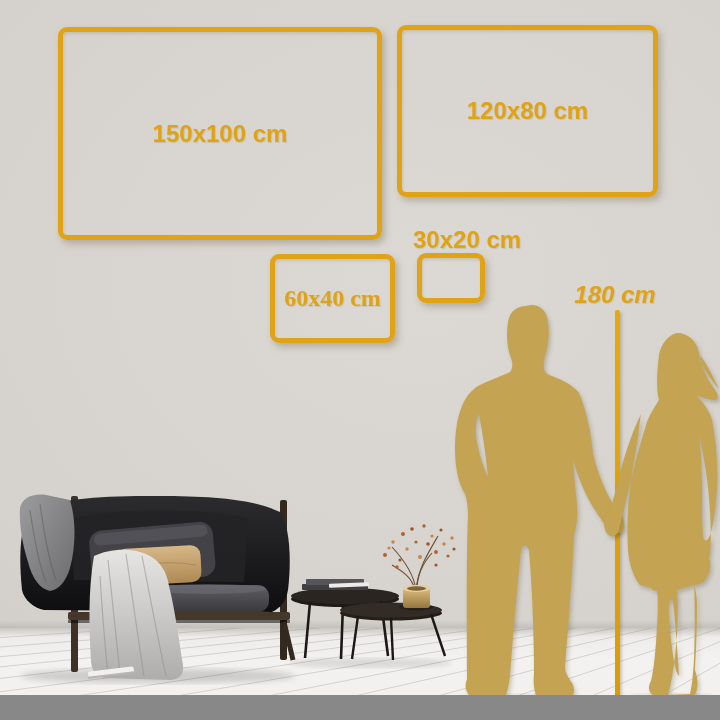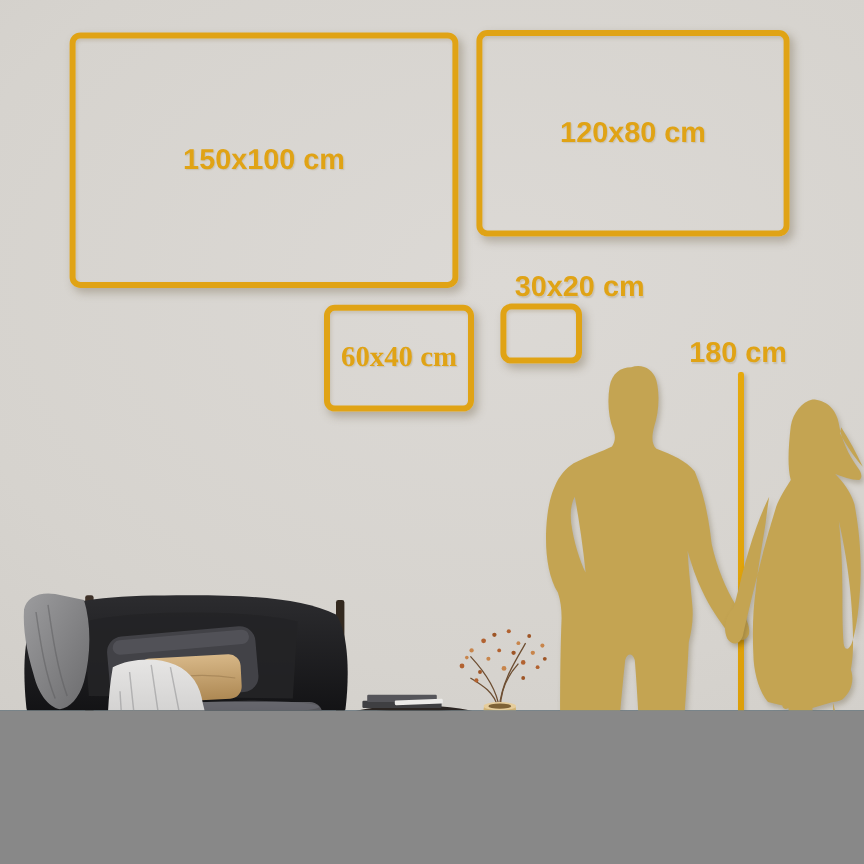--- a/index.html
+++ b/index.html
@@ -1,17 +1,17 @@
 <!DOCTYPE html>
 <html><head>
 <meta charset="utf-8">
 <style>
   html,body{margin:0;padding:0;background:#888;}
   .stage{
-    position:relative;width:720px;height:592px;overflow:hidden;
+    position:relative;width:720px;height:695px;overflow:hidden;
     font-family:"Liberation Sans","DejaVu Sans",sans-serif;
     background:#0c4a6e;
   }
   
   .wall{
     position:absolute;inset:0;
     background:radial-gradient(130% 110% at 58% 40%, #DCD9D5 0%, #D6D3CE 50%, #CBC8C3 100%);
   }
   .wall-floor-seam{
     position:absolute;left:0;top:620px;width:720px;height:8px;
@@ -36,22 +36,22 @@
   .frame-label,.floating-label{
     color:#E0A315;font-weight:bold;font-size:24px;letter-spacing:0px;
     white-space:nowrap;text-shadow:1px 1px 1px rgba(130,100,30,0.18);
   }
   .floating-label{position:absolute;}
   .frame-150x100{left:58px;top:27px;width:314px;height:203px;}
   .frame-120x80 {left:397px;top:25px;width:251px;height:162px;}
   .frame-60x90  {left:58px;top:255px;width:185px;height:118px;}
   .frame-60x40  {left:270px;top:254px;width:115px;height:79px;font-family:Liberation Serif, serif;}
   .frame-30x20  {left:417px;top:253px;width:58px;height:40px;}
-  .label-30x20  {left:413px;top:226px;margin-left:16px;}
-  .label-180    {left:615px;top:281px;transform:translateX(-50%);}
+  .label-30x20  {left:413px;top:226px;}
+  .label-180    {left:615px;top:281px;transform:translateX(-50%);font-style:italic;}
   
   .measure-line{
     position:absolute;left:615px;top:310px;width:5px;height:387px;
     background:linear-gradient(180deg,#E6A90D,#D99B08);border-radius:2px;
     box-shadow:2px 2px 3px rgba(110,95,65,0.3);
   }
   
   .sofa-svg{position:absolute;left:8px;top:490px;}
   .tables-svg{position:absolute;left:285px;top:515px;}
   .couple-svg{position:absolute;left:0;top:0;}

